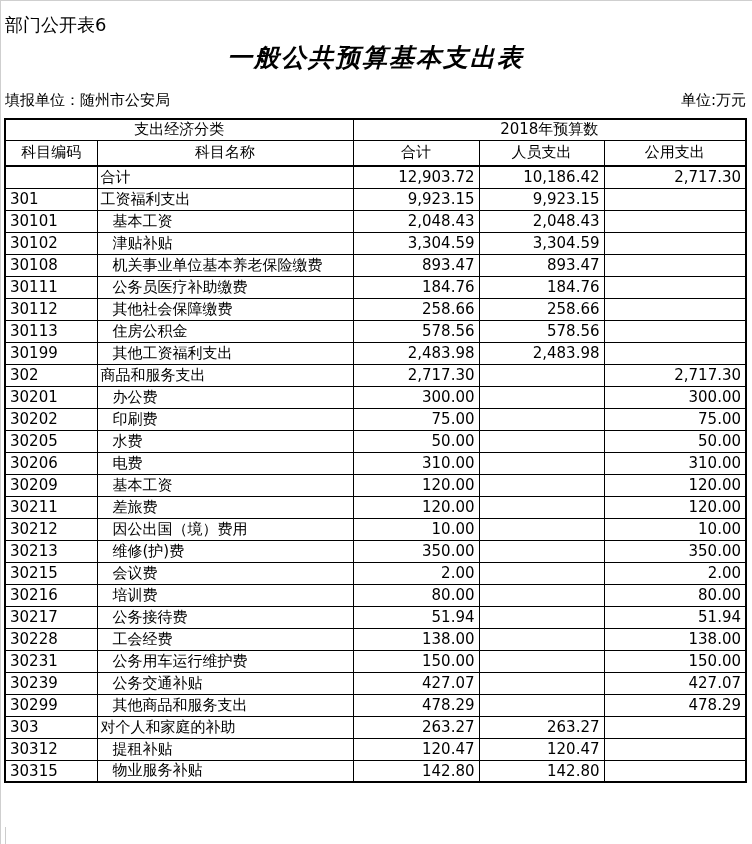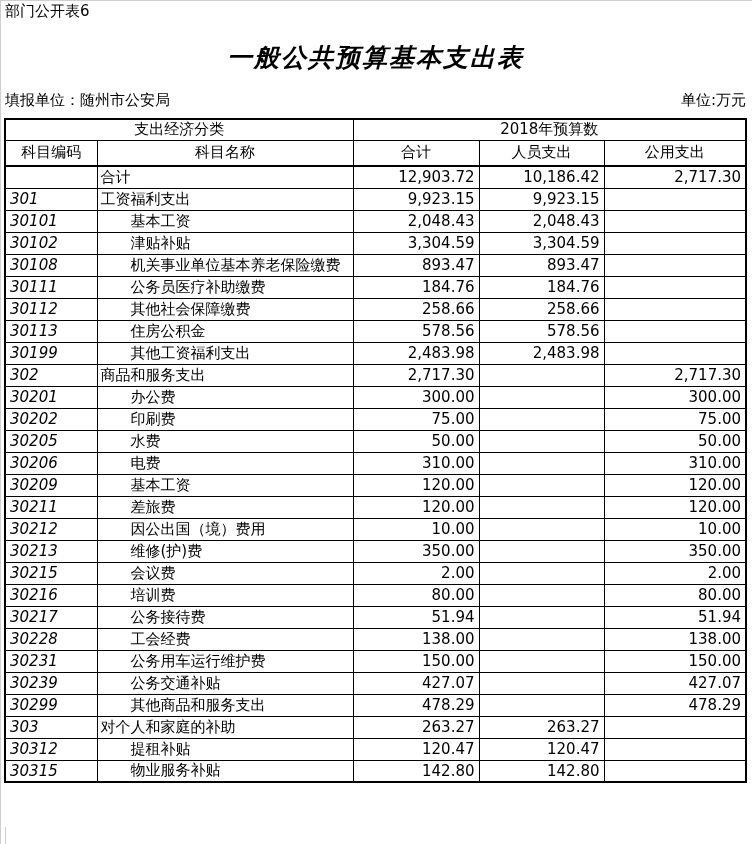--- a/index.html
+++ b/index.html
@@ -13,22 +13,22 @@
   }
   .page-edge-top {
     position: absolute; left: 0; top: 0; width: 752px; height: 1px;
     background: #cfcfcf;
   }
   .page-edge-left {
     position: absolute; left: 0; top: 0; width: 1px; height: 844px;
     background: #cfcfcf;
   }
   .corner-label {
-    position: absolute; left: 5px; top: 2px;
-    font-size: 15px; line-height: 18px;
+    position: absolute; left: 5px; top: 16px;
+    font-size: 18px; line-height: 18px;
   }
   .page-title {
     position: absolute; left: 5px; top: 44px; width: 741px;
     text-align: center;
     font-size: 25px; font-weight: bold;
     letter-spacing: 2px;
     line-height: 28px;
     font-style: italic;
   }
   .meta-row {
@@ -48,23 +48,23 @@
     overflow: hidden;
     white-space: nowrap;
     font-weight: normal;
     vertical-align: middle;
     padding: 0;
   }
   .budget-table tr.hdr-group th { height: 21px; text-align: center; }
   .budget-table tr.hdr-cols th  { height: 26px; text-align: center; border-bottom-width: 2px; }
   .budget-table tbody td { height: 22px; }
   .budget-table { border: 2px solid #000000; }
-  td.c-code  { text-align: left; padding-left: 4px; font-style: italic; }
+  td.c-code  { text-align: left; padding-left: 4px; }
   td.c-name  { text-align: left; padding-left: 3px; }
-  td.c-name.indent { padding-left: 33px; }
+  td.c-name.indent { padding-left: 15px; }
   td.c-num   { text-align: right; padding-right: 4px; }
   .grid-line-below-table {
     position: absolute; left: 5px; top: 827px; width: 1px; height: 17px;
     background: #cccccc;
   }
 </style>
 </head>
 <body>
 
 <div class="page-edge-top"></div>

